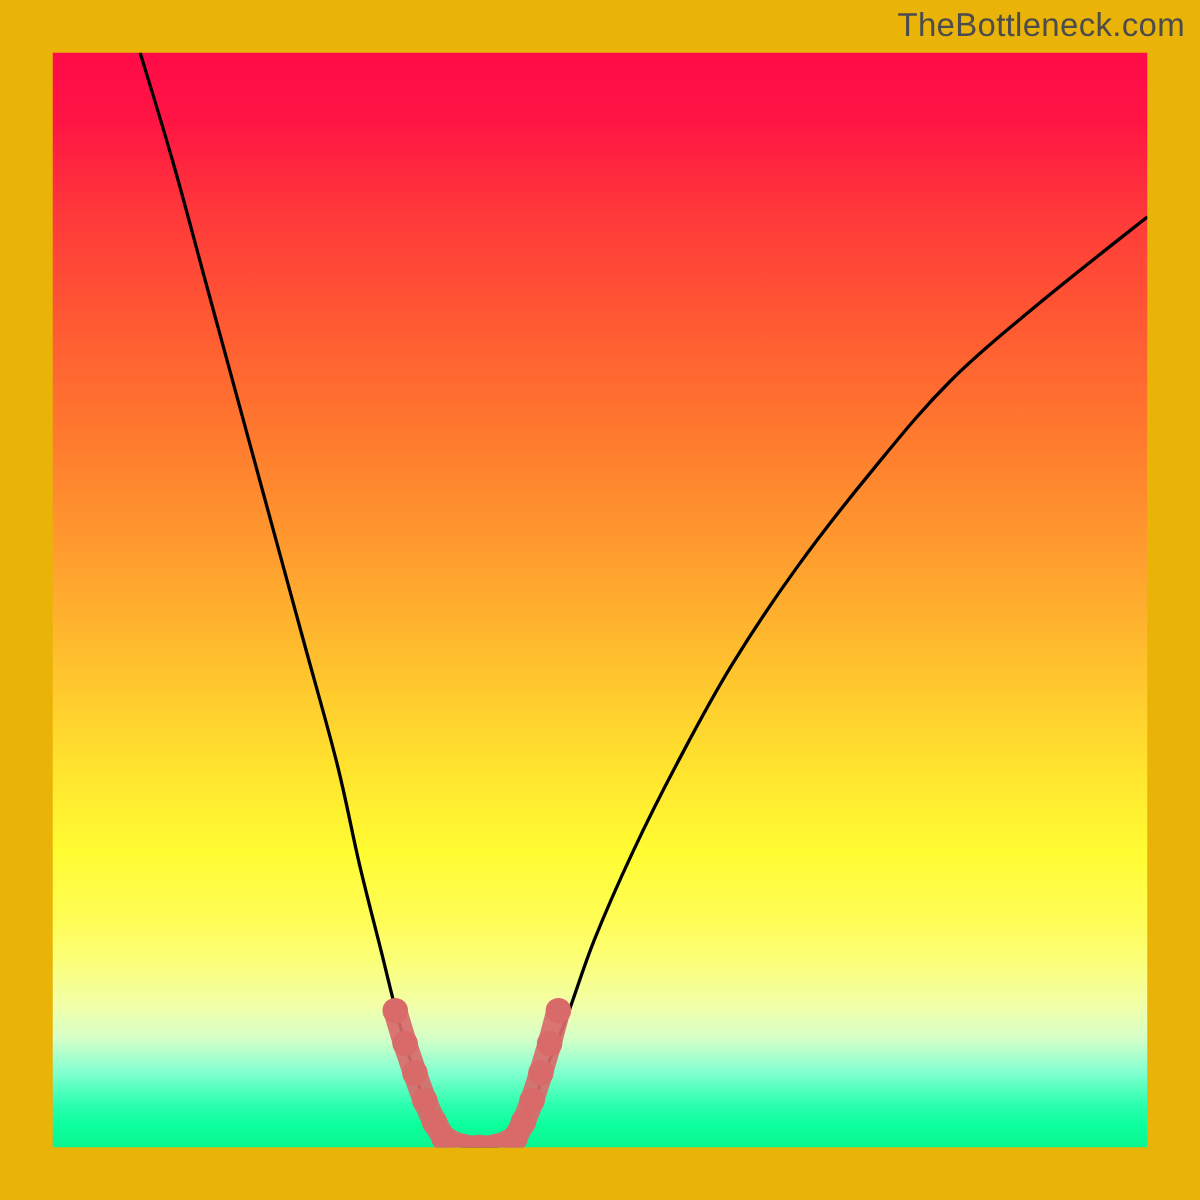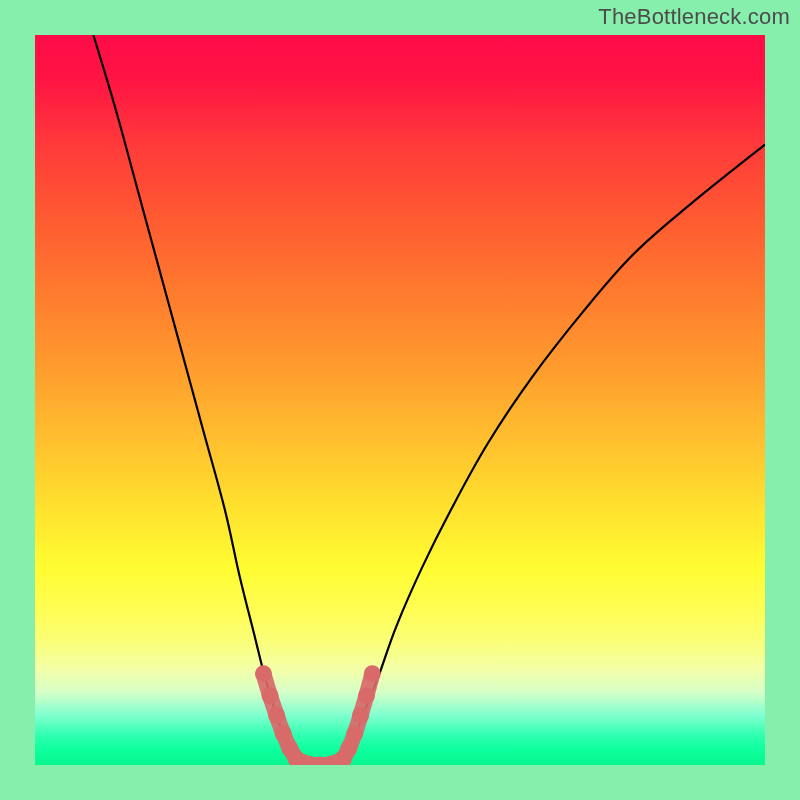--- a/index.html
+++ b/index.html
@@ -8,21 +8,21 @@
     width: 800px;
     height: 800px;
     background: #000;
     overflow: hidden;
     font-family: Arial, Helvetica, sans-serif;
   }
   .frame {
     position: relative;
     width: 800px;
     height: 800px;
-    background: #86efac;
+    background: #eab308;
   }
   .watermark {
     position: absolute;
     top: 4px;
     right: 10px;
     color: #4c4c4c;
     font-size: 22px;
     font-weight: 400;
     letter-spacing: 0.2px;
     z-index: 5;

